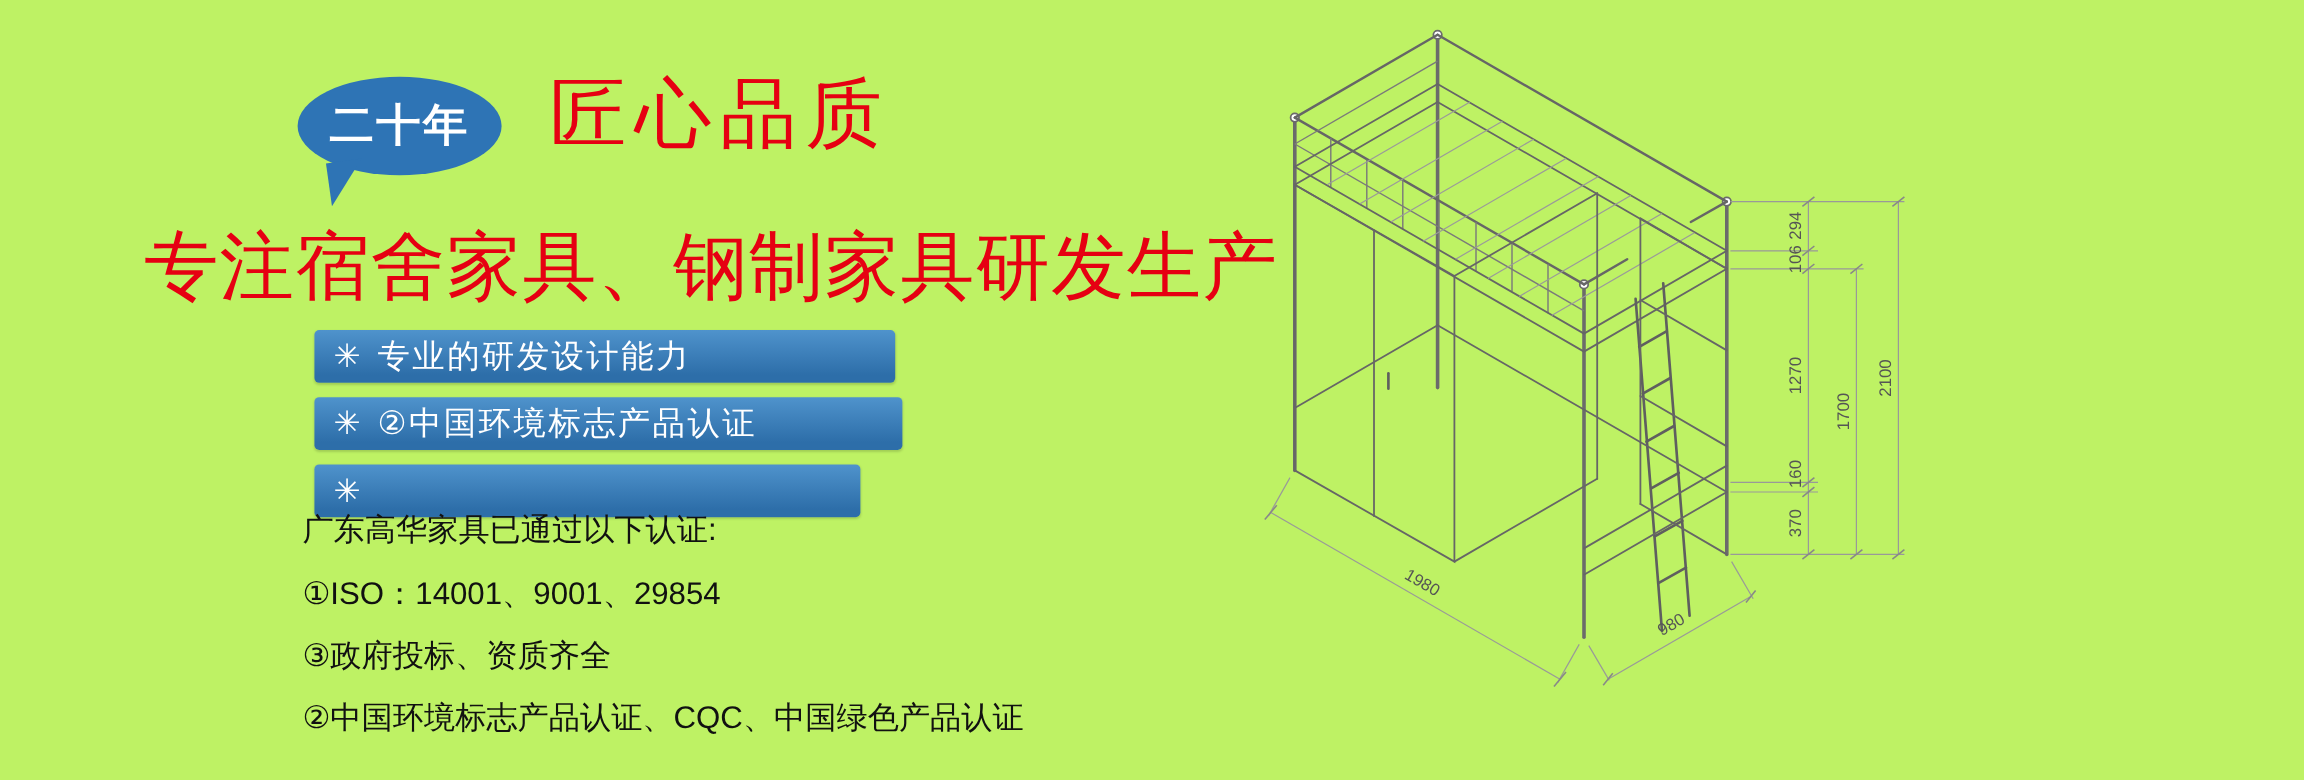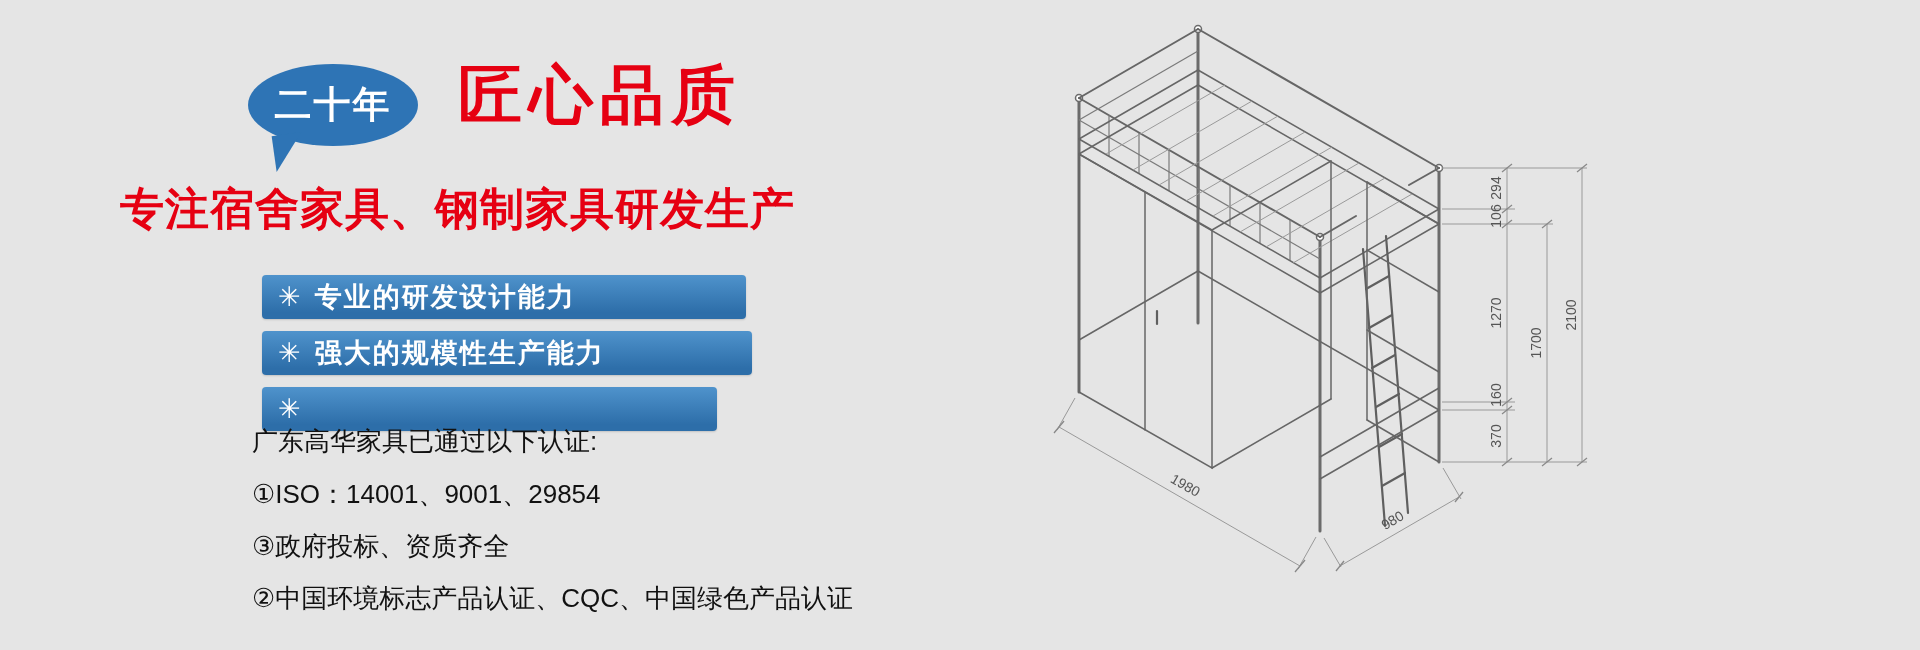--- a/index.html
+++ b/index.html
@@ -1,55 +1,55 @@
 <!DOCTYPE html>
 <html><head>
 <meta charset="utf-8">
 <style>
   * { margin:0; padding:0; box-sizing:border-box; }
   html,body { background:#ffffff; }
   body { font-family:"Liberation Sans","DejaVu Sans",sans-serif; }
   .banner {
     position:relative; width:1920px; height:650px;
-    background:#e5e5e5; overflow:hidden;
+    background:#bef264; overflow:hidden;
   }
 
   
   .bubble {
     position:absolute; left:248px; top:64px; width:170px; height:82px;
     background:#2e74b5; border-radius:50%;
     display:flex; align-items:center; justify-content:center;
     color:#ffffff; font-size:37px; font-weight:bold; letter-spacing:2px;
   }
   .bubble-tail {
     position:absolute; left:274px; top:134px; width:0; height:0;
     border-top:36px solid #2e74b5; border-right:30px solid transparent;
     transform:rotate(-8deg);
   }
 
   .brand-title {
     position:absolute; left:458px; top:52px;
-    color:#e60012; font-size:64px; font-weight:700; letter-spacing:7px;
+    color:#e60012; font-size:64px; font-weight:400; letter-spacing:7px;
   }
   .headline {
     position:absolute; left:120px; top:180px; width:850px;
-    color:#e60012; font-size:44px; font-weight:700; letter-spacing:1px;
+    color:#e60012; font-size:62px; font-weight:400; letter-spacing:1px;
     white-space:nowrap;
   }
 
   
   .features { position:absolute; left:262px; top:275px; }
   .feature-bar {
     height:44px; margin-bottom:12px; border-radius:4px;
     background:linear-gradient(180deg,#4f93cc 0%,#2d6ea9 85%);
     display:flex; align-items:center; padding-left:16px;
     box-shadow:0 1px 2px rgba(0,0,0,0.15);
   }
   .feature-bar .flower { color:#ffffff; font-size:27px; line-height:1; margin-right:14px; }
-  .feature-bar .label { color:#ffffff; font-size:27px; font-weight:700; letter-spacing:2px; }
+  .feature-bar .label { color:#ffffff; font-size:27px; font-weight:400; letter-spacing:2px; }
   .fb-1 { width:484px; }
   .fb-2 { width:490px; }
   .fb-3 { width:455px; }
 
   
   .certs { position:absolute; left:252px; top:424px; color:#111111; }
   .certs .intro { font-size:26px; margin-bottom:18px; }
   .certs .cert-line { font-size:26px; margin-bottom:17px; white-space:nowrap; }
 
   
@@ -79,21 +79,21 @@
   <div class="brand-title">匠心品质</div>
   <div class="headline">专注宿舍家具、钢制家具研发生产</div>
 
   <div class="features">
     <div class="feature-bar fb-1">
       <span class="flower">✳</span>
       <span class="label">专业的研发设计能力</span>
     </div>
     <div class="feature-bar fb-2">
       <span class="flower">✳</span>
-      <span class="label">强大的规模性生产能力</span>
+      <span class="label">②中国环境标志产品认证</span>
     </div>
     <div class="feature-bar fb-3">
       <span class="flower">✳</span>
     </div>
   </div>
 
   <div class="certs">
     <div class="intro">广东高华家具已通过以下认证:</div>
     <div class="cert-line">①ISO：14001、9001、29854</div>
     <div class="cert-line">③政府投标、资质齐全</div>

